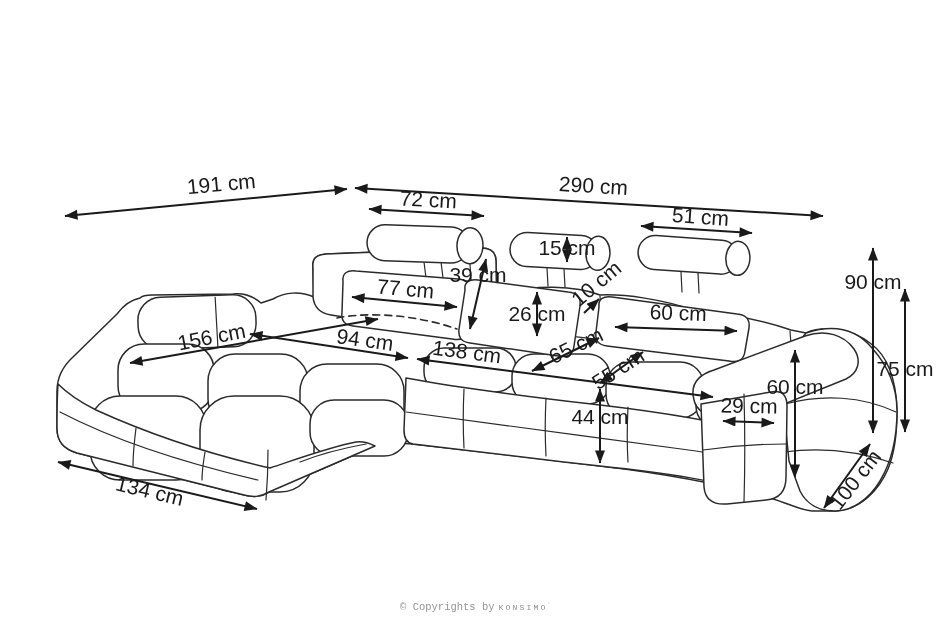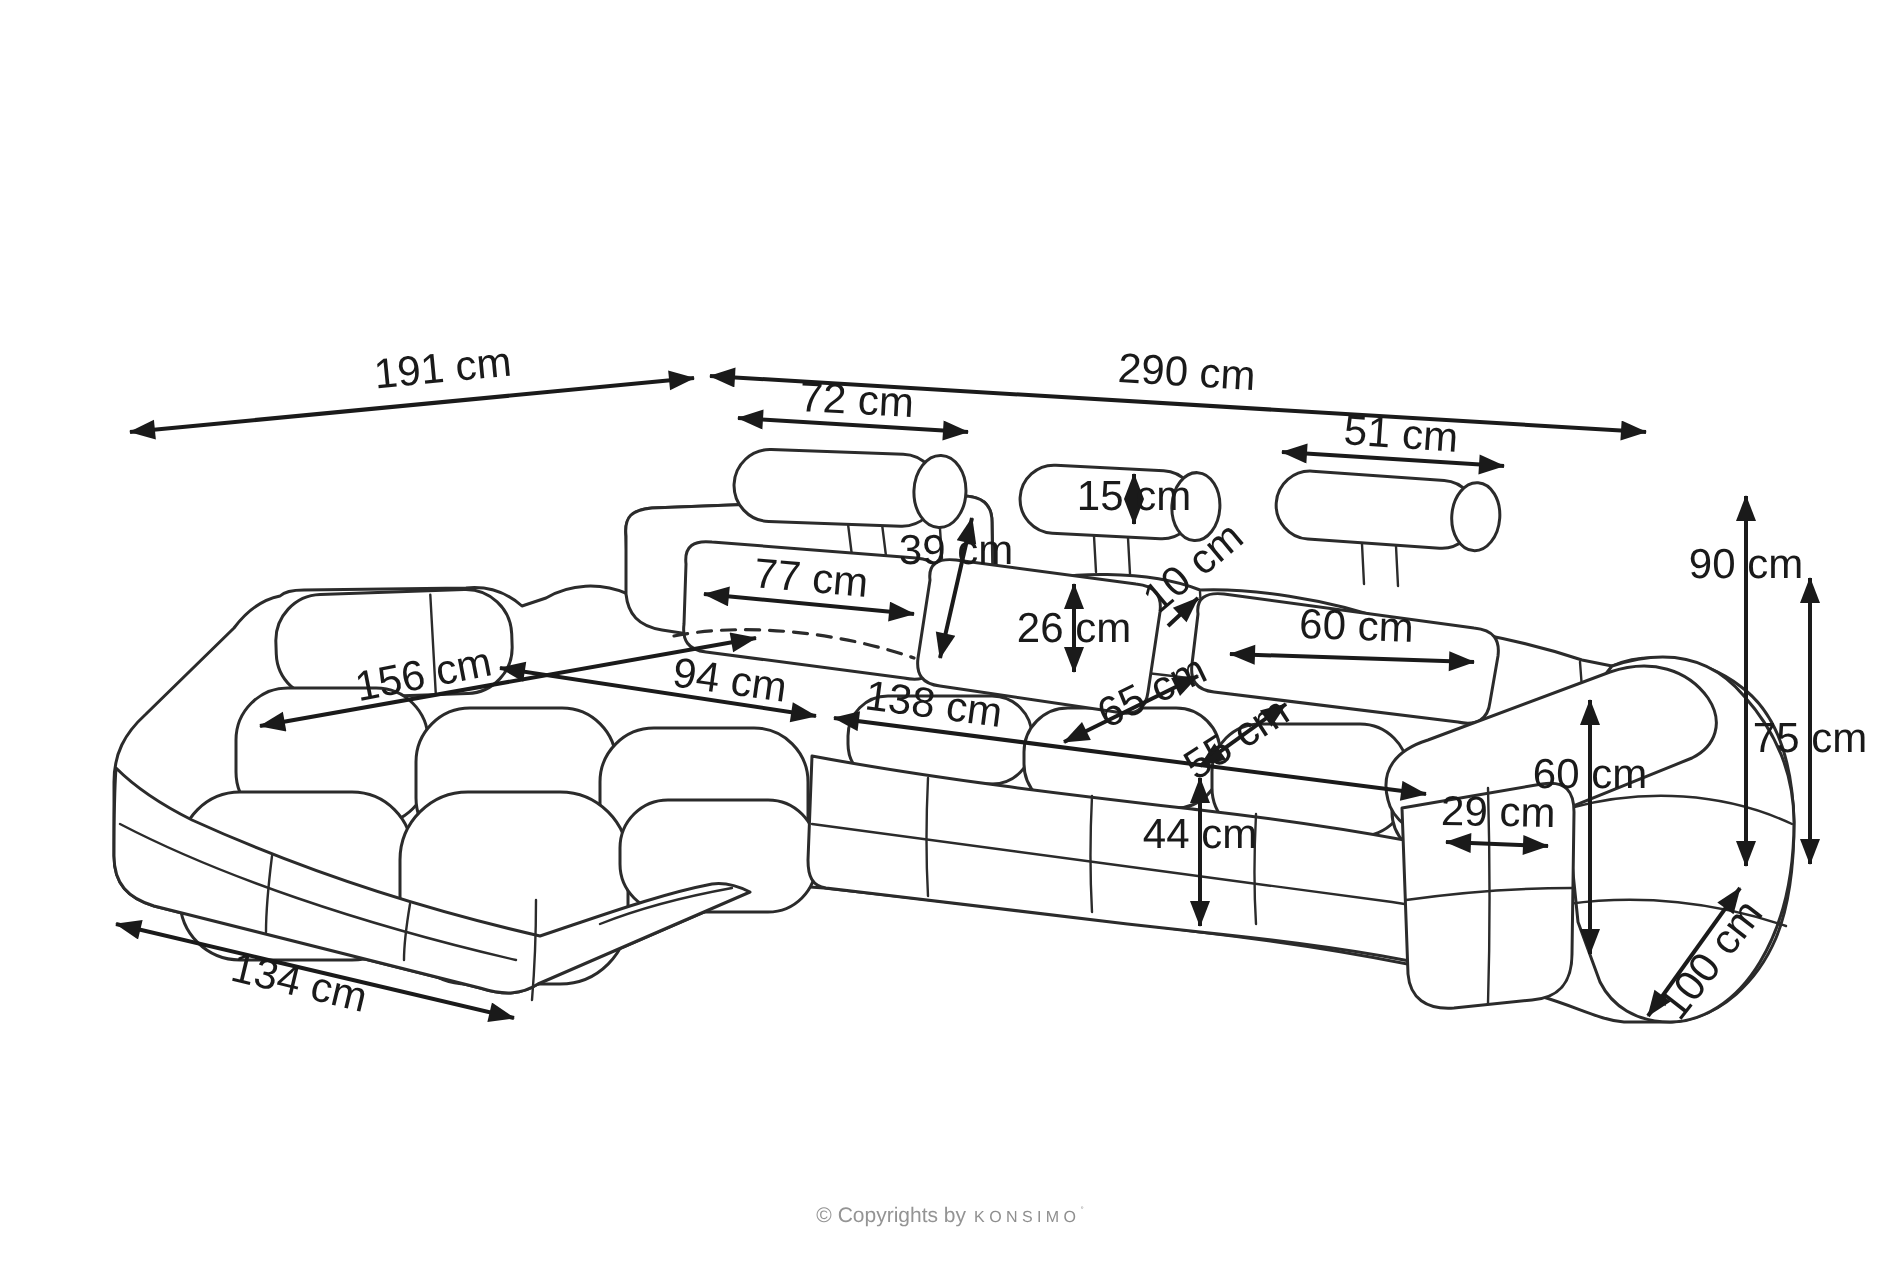--- a/index.html
+++ b/index.html
@@ -6,21 +6,21 @@
   .canvas{position:relative;width:950px;height:633px;background:#ffffff;overflow:hidden;
           font-family:"Liberation Sans",sans-serif;}
   svg{position:absolute;left:0;top:0;}
   .fl{fill:#ffffff;stroke:#2b2b2b;stroke-width:1.5;stroke-linecap:round;stroke-linejoin:round;}
   .ln{fill:none;stroke:#2b2b2b;stroke-width:1.2;stroke-linecap:round;stroke-linejoin:round;}
   .dash{fill:none;stroke:#2b2b2b;stroke-width:1.6;stroke-dasharray:7 5;stroke-linecap:round;}
   .dim line, .dim path.arrow{stroke:#1a1a1a;stroke-width:2;fill:none;}
   .dim text{font:500 21px "Liberation Sans",sans-serif;fill:#1a1a1a;}
   .footer{position:absolute;left:50%;top:600px;transform:translateX(-50%);
           display:flex;align-items:baseline;gap:4px;color:#949494;font-size:10.5px;
-          font-family:Liberation Sans, sans-serif;white-space:nowrap;}
+          font-family:Liberation Mono, monospace;white-space:nowrap;}
   .brand{font-variant-caps:all-small-caps;letter-spacing:2.2px;font-size:12px;color:#8e8e8e;}
   .brand sup{font-size:6px;letter-spacing:0;}
 </style>
 </head>
 <body>
 
 <div class="canvas">
 <svg width="950" height="633" viewBox="0 0 950 633">
   <defs>
     <marker id="ah" markerUnits="userSpaceOnUse" markerWidth="15" markerHeight="12" refX="13.5" refY="5" orient="auto-start-reverse">

